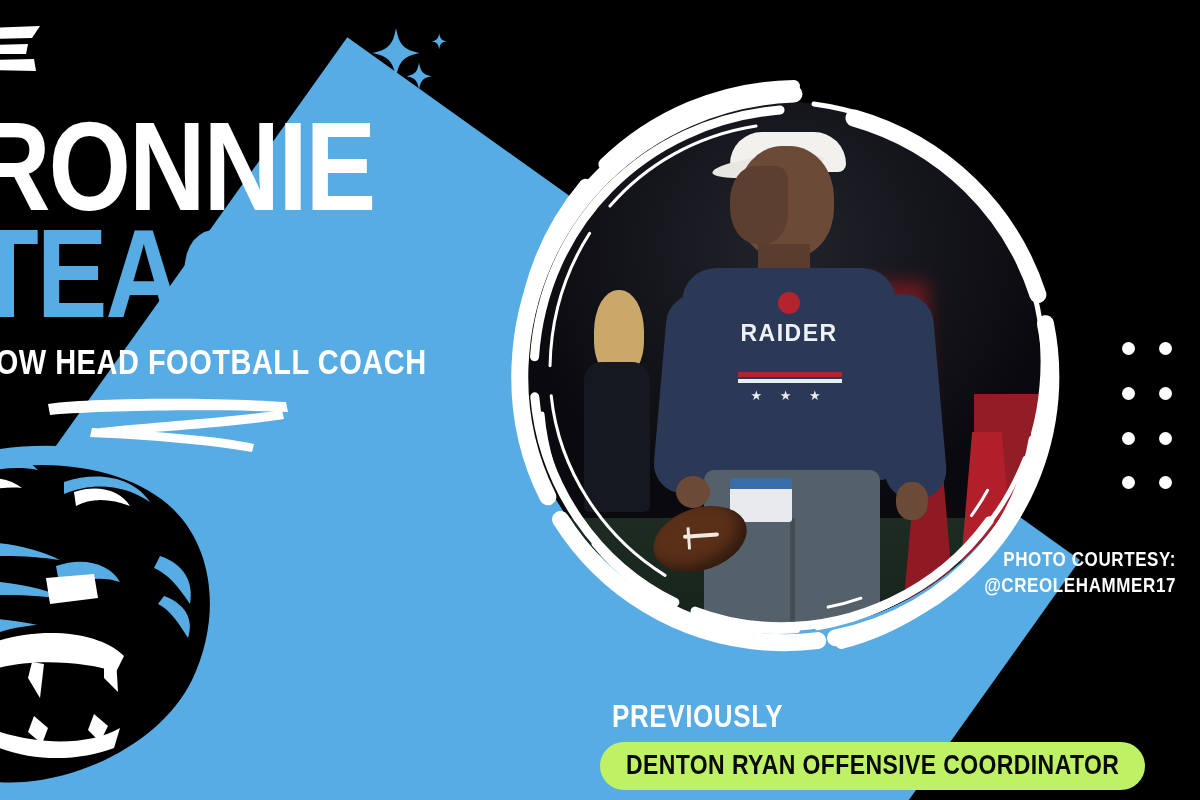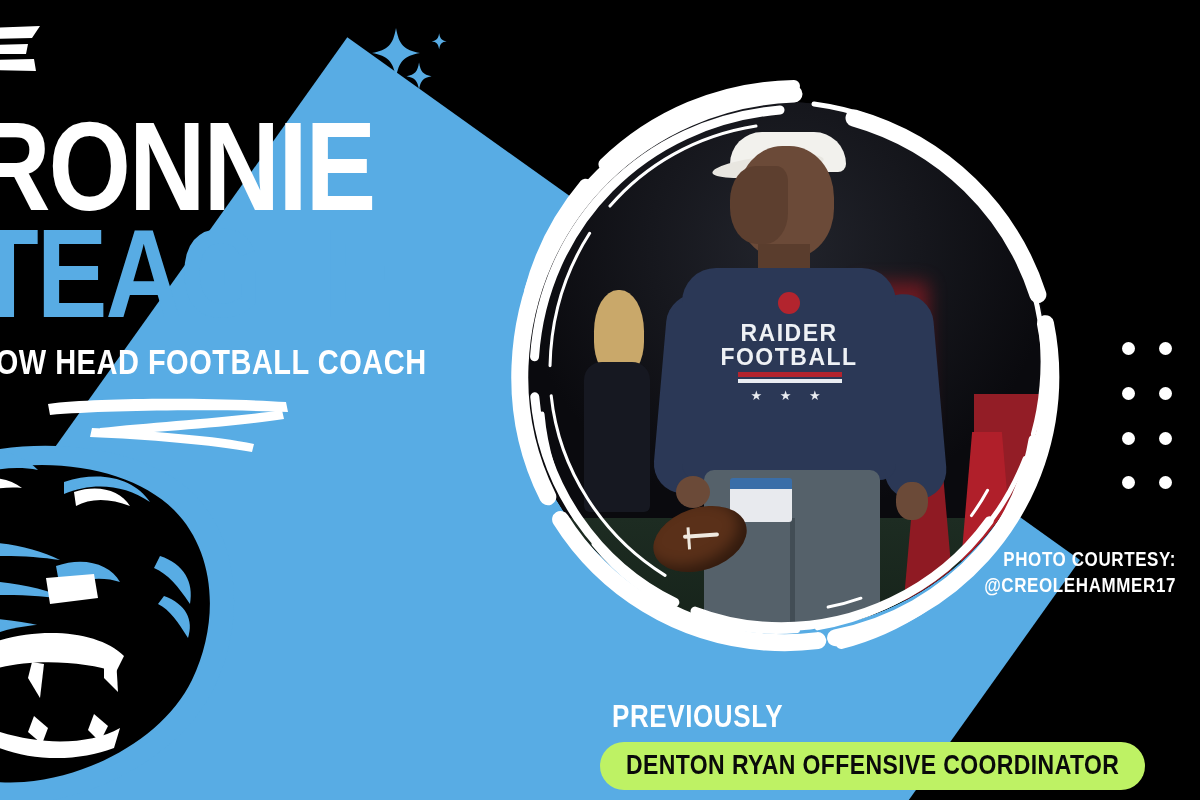--- a/index.html
+++ b/index.html
@@ -280,21 +280,20 @@
           <div class="visor-brim"></div>
           <div class="head"></div>
           <div class="face"></div>
           <div class="neck"></div>
           <div class="arm-l"></div>
           <div class="arm-r"></div>
           <div class="torso"></div>
           <div class="chest-logo"></div>
           <div class="tee-text">
             <div>RAIDER</div>
-            <div>FOOTBALL</div>
           </div>
           <div class="stripe-red"></div>
           <div class="stripe-wht"></div>
           <div class="stars">★ ★ ★</div>
           <div class="pants"></div>
           <div class="pant-split"></div>
           <div class="badge"></div>
           <div class="hand-r"></div>
           <div class="ball">
               <div class="lace"></div>

